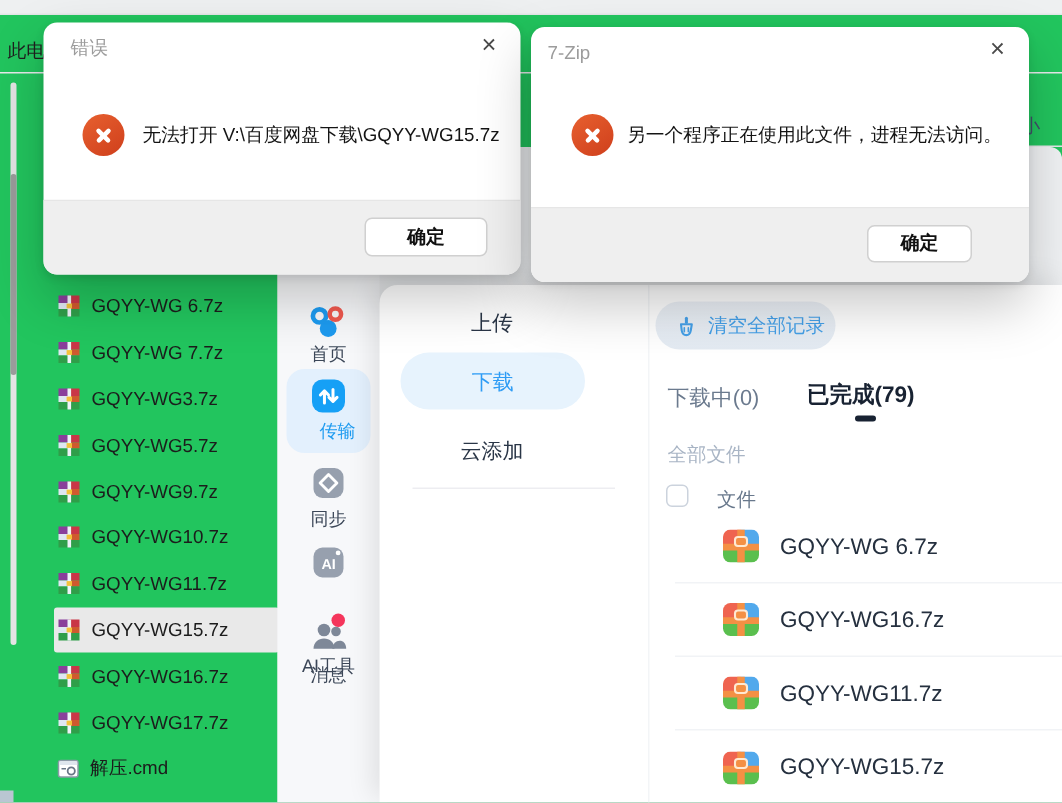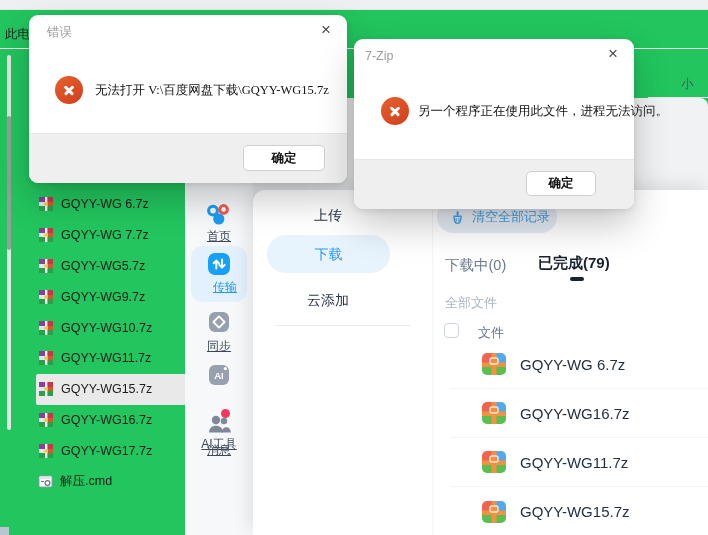--- a/index.html
+++ b/index.html
@@ -19,21 +19,21 @@
 
   .filelist { position:absolute; left:12px; top:189px; width:174px; z-index:1; }
   .frow { display:flex; align-items:center; gap:7px; height:30.8px; padding-left:26px; font-size:12.5px; color:#1c1c1c; white-space:nowrap; }
   .frow.sel { margin-left:24px; padding-left:2px; background:#e9e9e9; border-radius:2px; }
   .frow svg { flex:0 0 auto; }
 
   
   .nd-window { position:absolute; left:185px; top:98px; width:523px; height:437px; background:#f0f2f4; border-radius:8px 8px 0 0; z-index:2; }
   .nd-sidebar { position:absolute; left:185px; top:98px; width:68px; height:437px; background:#f7f8fa; border-radius:8px 0 0 0; z-index:3; }
   .sb-icon { position:absolute; }
-  .sb-label { position:absolute; left:0; width:68px; text-align:center; font-size:12px; color:#3c4758;text-decoration:underline; }
+  .sb-label { position:absolute; left:0; width:68px; text-align:center; font-size:12px; color:#3c4758; }
   .sb-pill { position:absolute; left:6px; top:148px; width:56px; height:56px; background:#e3f0fd; border-radius:12px; }
   .sb-label.active { color:#1e9bf0; }
   .badge-dot { position:absolute; left:36px; top:311px; width:9px; height:9px; border-radius:50%; background:#f5365c; }
 
   
   .popup { position:absolute; left:253px; top:190px; width:455px; height:345px; background:#ffffff; border-radius:12px 0 0 0; box-shadow:-4px -4px 18px rgba(0,0,0,.10); z-index:4; }
   .nav-col { position:absolute; left:0; top:0; width:180px; height:356px; border-right:1px solid #f3f5f7; }
   .nav-item { position:absolute; left:0; width:150px; text-align:center; font-size:14px; color:#2a3647; cursor:default; }
   .nav-pill { position:absolute; left:14px; top:45px; width:123px; height:38px; border-radius:19px; background:#e7f3fd; text-align:center; line-height:38px; font-size:14px; color:#2e9cf5; }
   .nav-div { position:absolute; left:22px; top:135px; width:135px; height:1px; background:#ededf1; }
@@ -46,36 +46,36 @@
   .filter { position:absolute; left:192px; top:104px; font-size:13px; color:#a9b5c5; }
   .checkbox { position:absolute; left:191px; top:133px; width:15px; height:15px; border:1px solid #ccd3dd; border-radius:4px; background:#fff; }
   .listhdr { position:absolute; left:217px; top:134px; font-size:13px; color:#68788c;margin-left:8px; }
 
   .rrow { position:absolute; left:450px; width:258px; height:49px; display:flex; align-items:center; gap:14px; padding-left:32px; border-bottom:1px solid #f1f3f6; z-index:5; }
   .rrow span { font-size:15px; color:#25303f; white-space:nowrap; }
 
   
   .dlg { position:absolute; background:#ffffff; border-radius:9px; box-shadow:0 2px 6px rgba(0,0,0,.10), 0 16px 36px rgba(0,0,0,.22); z-index:10; }
   .dlg1 { left:29px; top:15px; width:318px; height:168px; }
-  .dlg2 { left:354px; top:18px; width:280px; height:170px;margin-top:21px; }
+  .dlg2 { left:354px; top:18px; width:332px; height:170px; }
   .dlg-title { position:absolute; font-size:12.5px; color:#9c9c9c; }
   .dlg1 .dlg-title { left:18px; top:9px; }
   .dlg2 .dlg-title { left:11px; top:10px; }
   .dlg-close { position:absolute; right:10px; top:4px; width:22px; height:22px; text-align:center; line-height:22px; font-size:17px; color:#4a4a4a; cursor:default; }
   .dlg-footer { position:absolute; left:0; right:0; bottom:0; height:50px; background:#efefef; border-top:1px solid #e6e6e6; border-radius:0 0 9px 9px; }
   .dlg-btn { position:absolute; background:#ffffff; border:1px solid #d0d0d0; border-radius:5px; font-size:12.5px; color:#111111; text-align:center;font-weight:bold; }
   .dlg1 .dlg-btn { right:22px; bottom:12px; width:82px; height:26px; line-height:24px; }
   .dlg2 .dlg-btn { right:38px; bottom:13px; width:70px; height:25px; line-height:23px; }
   .err-circle { position:absolute; width:28px; height:28px; border-radius:50%; background:linear-gradient(145deg,#e7602f,#cf3f1c); }
   .dlg1 .err-circle { left:26px; top:61px; }
   .dlg2 .err-circle { left:27px; top:58px; }
   .err-circle i { position:absolute; left:8px; top:12.8px; width:12px; height:2.6px; background:#fff; border-radius:2px; }
   .err-circle i.a { transform:rotate(45deg); }
   .err-circle i.b { transform:rotate(-45deg); }
-  .dlg-msg { position:absolute; font-size:12.5px; color:#141414; line-height:28px; white-space:nowrap;font-family:Liberation Serif, serif; }
+  .dlg-msg { position:absolute; font-size:12.5px; color:#141414; line-height:28px; white-space:nowrap; }
   .dlg1 .dlg-msg { left:66px; top:61px; }
   .dlg2 .dlg-msg { left:64px; top:58px; }
 </style>
 </head>
 <body>
 
 <div class="canvas">
 
   <div>
     <div class="topstrip"></div>
@@ -104,20 +104,32 @@
         <svg width="16" height="16" viewBox="0 0 16 16">
             <rect x="1" y="1" width="7" height="5" fill="#8a3f9b"></rect>
             <rect x="8" y="1" width="7" height="5" fill="#c93647"></rect>
             <rect x="1" y="6" width="7" height="4" fill="#dfe7f2"></rect>
             <rect x="8" y="6" width="7" height="4" fill="#cf5a2e"></rect>
             <rect x="1" y="10" width="14" height="5" fill="#2f9e49"></rect>
             <rect x="7" y="1" width="2.4" height="14" fill="#eef2f7"></rect>
             <rect x="6.4" y="6.4" width="3.6" height="3.2" fill="#f5c33b"></rect>
           </svg>
         <span>GQYY-WG 7.7z</span>
+      </div>
+      <div class="frow">
+        <svg width="16" height="16" viewBox="0 0 16 16">
+            <rect x="1" y="1" width="7" height="5" fill="#8a3f9b"></rect>
+            <rect x="8" y="1" width="7" height="5" fill="#c93647"></rect>
+            <rect x="1" y="6" width="7" height="4" fill="#dfe7f2"></rect>
+            <rect x="8" y="6" width="7" height="4" fill="#cf5a2e"></rect>
+            <rect x="1" y="10" width="14" height="5" fill="#2f9e49"></rect>
+            <rect x="7" y="1" width="2.4" height="14" fill="#eef2f7"></rect>
+            <rect x="6.4" y="6.4" width="3.6" height="3.2" fill="#f5c33b"></rect>
+          </svg>
+        <span>GQYY-WG3.7z</span>
       </div>
       <div class="frow">
         <svg width="16" height="16" viewBox="0 0 16 16">
             <rect x="1" y="1" width="7" height="5" fill="#8a3f9b"></rect>
             <rect x="8" y="1" width="7" height="5" fill="#c93647"></rect>
             <rect x="1" y="6" width="7" height="4" fill="#dfe7f2"></rect>
             <rect x="8" y="6" width="7" height="4" fill="#cf5a2e"></rect>
             <rect x="1" y="10" width="14" height="5" fill="#2f9e49"></rect>
             <rect x="7" y="1" width="2.4" height="14" fill="#eef2f7"></rect>
             <rect x="6.4" y="6.4" width="3.6" height="3.2" fill="#f5c33b"></rect>

